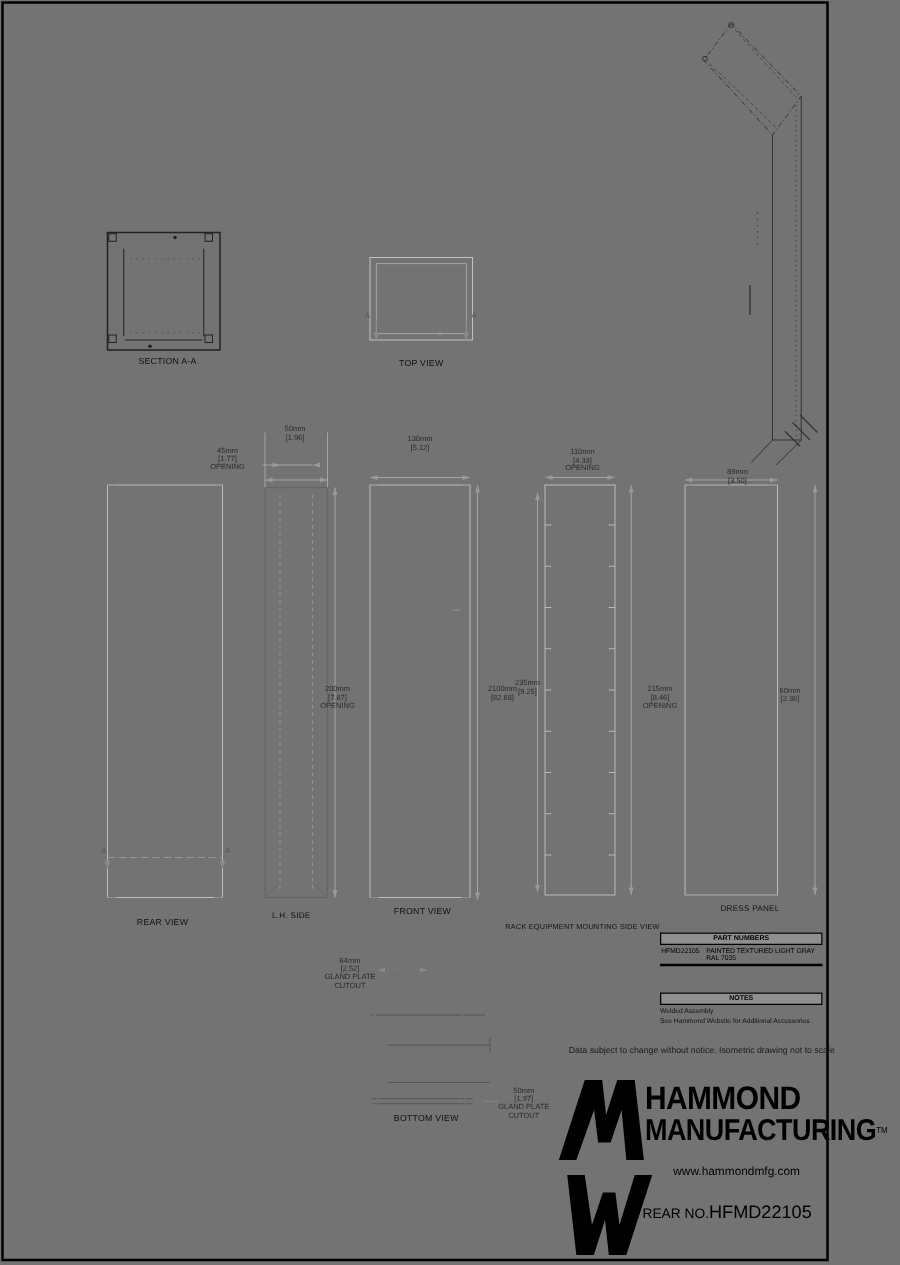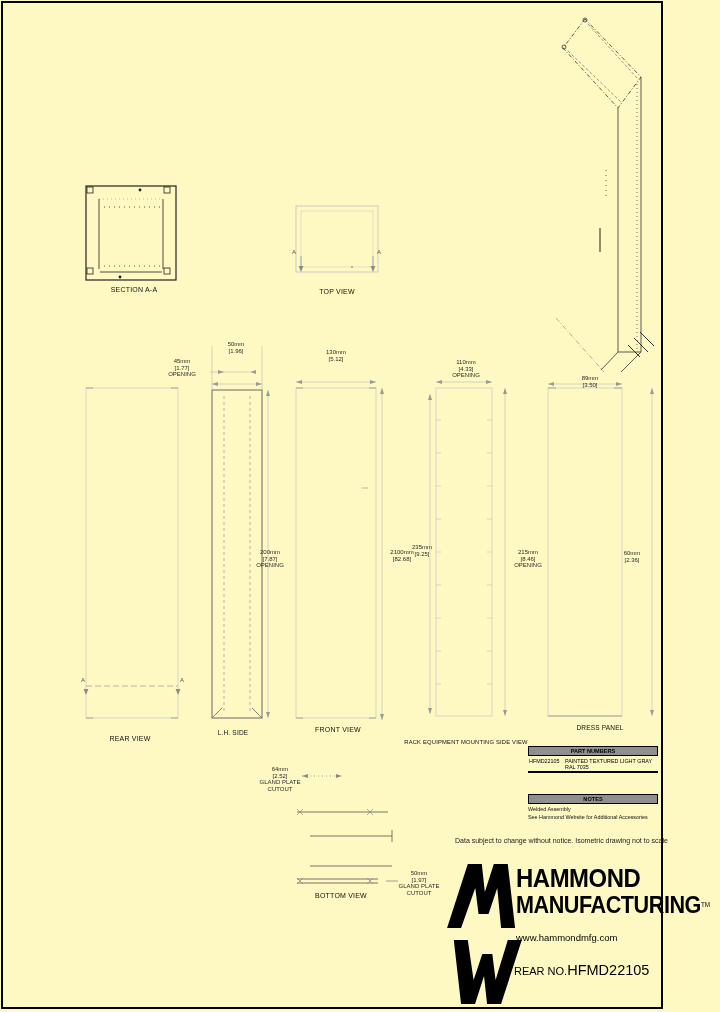--- a/index.html
+++ b/index.html
@@ -1,37 +1,37 @@
 <!DOCTYPE html>
 <html><head>
 <meta charset="utf-8">
 <style>
   html,body{margin:0;padding:0;background:#ffffff;}
-  #page{position:relative;width:720px;height:1012px;background:#fef9c3;overflow:hidden;
+  #page{position:relative;width:720px;height:1012px;background:#737373;overflow:hidden;
         font-family:"Liberation Sans",sans-serif;}
   .abs{position:absolute;}
   svg{position:absolute;left:0;top:0;}
   .dim{font-size:6px;line-height:1.12;color:#2a2a2a;text-align:center;white-space:nowrap;}
   .dim span{display:block;}
   .viewlabel{font-size:7px;color:#111;text-align:center;letter-spacing:.2px;white-space:nowrap;}
   .viewlabel.small{font-size:5.8px;}
   .tbl{width:130px;}
   .tbl-header{background:#8f8f8f;border:1px solid #000;color:#000;font-weight:bold;
               font-size:5.6px;text-align:center;padding:1px 0;}
   .tbl-row{display:flex;border-bottom:2px solid #000;padding:1.5px 1px;}
   .tbl-part{font-size:5.4px;width:36px;flex:0 0 36px;}
   .tbl-desc{font-size:5.4px;flex:1;}
   .note-line{font-size:5.4px;color:#111;margin-top:2px;}
   .disclaimer{font-size:7px;color:#1a1a1a;white-space:nowrap;}
   .brand1{font-size:26px;font-weight:bold;color:#000;transform:scaleX(.92);transform-origin:left;
           white-space:nowrap;letter-spacing:-.5px;}
   .brand2{font-size:24px;font-weight:bold;color:#000;transform:scaleX(.9);transform-origin:left;
           white-space:nowrap;letter-spacing:-.5px;}
   .tm{font-size:7px;font-weight:normal;vertical-align:6px;letter-spacing:0;}
-  .website{font-size:9.5px;color:#000;text-align:left;width:124px;}
+  .website{font-size:9.5px;color:#000;text-align:right;width:124px;}
   .partno-label{font-size:11px;color:#000;}
   .partno-value{font-size:14.5px;color:#000;}
 </style>
 </head>
 <body>
 
 <div id="page">
 
   <svg width="720" height="1012" viewBox="0 0 720 1012">
 

